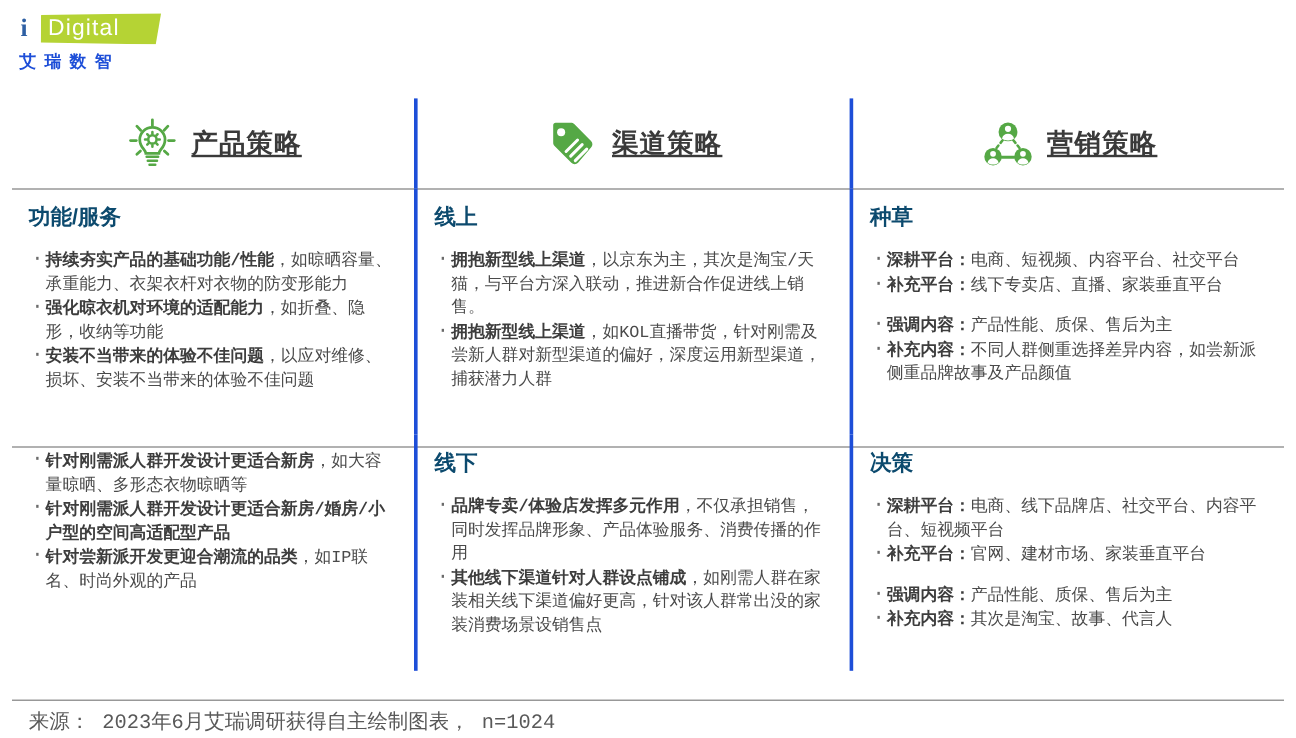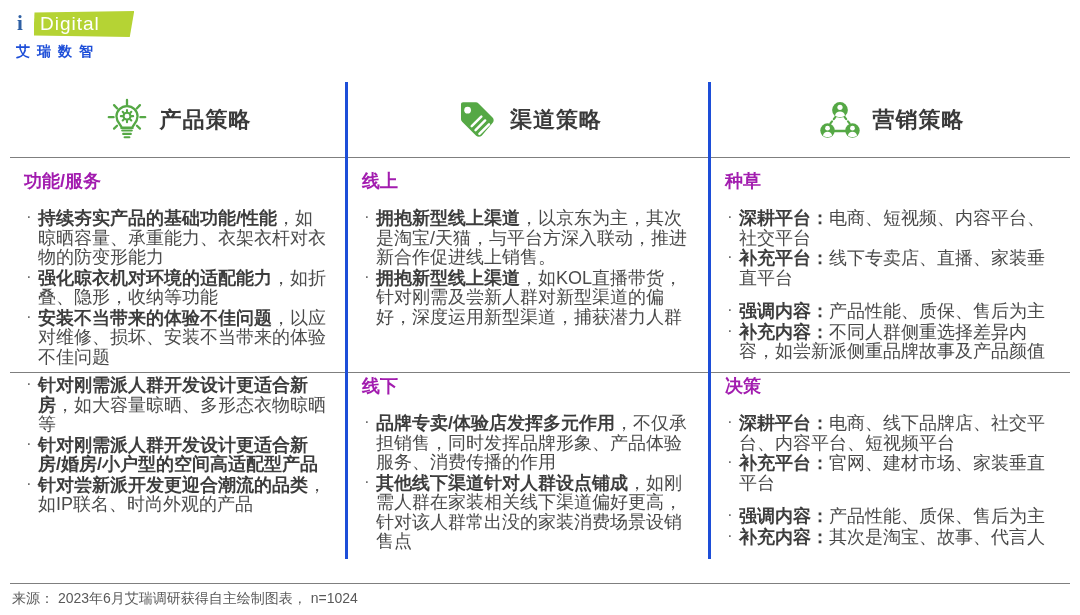--- a/index.html
+++ b/index.html
@@ -50,56 +50,58 @@
   .vline-mid { border-left:3px solid #1d4ed8; }
 
   
   .hcell {
     display:flex; align-items:center; justify-content:center;
     gap:10px;
   }
   .hcell .htitle {
     font-size:22px; font-weight:bold; color:#3a3a3a;
     letter-spacing:1px;
+    text-decoration:underline;
   }
   .icon-box { width:46px; height:46px; display:block; }
 
   
   .hr {
     position:absolute; left:10px; width:1060px;
     height:0; border-top:1px solid #7f7f7f;
   }
   .hr1 { top:157px; }
   .hr2 { top:372px; }
   .hr3 { top:583px; }
 
   
   .scell { padding:14px 16px 6px 14px; }
   .sec-title {
-    font-size:18px; font-weight:bold; color:#a21caf;
+    font-size:18px; font-weight:bold; color:#0c4a6e;
     margin:0 0 18px 0; line-height:20px;
   }
   ul.bullets { list-style:none; margin:0; padding:0; }
   ul.bullets li {
     position:relative; padding-left:14px;
-    font-size:18px; line-height:19.5px; color:#4a4a4a;
+    font-size:14px; line-height:19.5px; color:#4a4a4a;
     margin-bottom:1px;
+    font-family:Liberation Mono, monospace;
   }
   ul.bullets li::before {
     content:"\00B7";
     position:absolute; left:2px; top:-2px;
     font-size:17px; color:#6b6b6b; line-height:19.5px;
   }
   ul.bullets li.gap { margin-top:14px; }
   ul.bullets li b { font-weight:bold; color:#3d3d3d; }
 
   
   .footer {
-    position:absolute; left:12px; top:590px;
-    font-size:14px; color:#595959;
+    position:absolute; left:24px; top:590px;
+    font-size:17px; color:#595959;font-family:Liberation Mono, monospace;
   }
 </style>
 </head>
 <body>
 
 <div class="page">
 
   <div class="logo-wrap">
     <div class="logo-row">
       <div class="logo-tag"></div>

